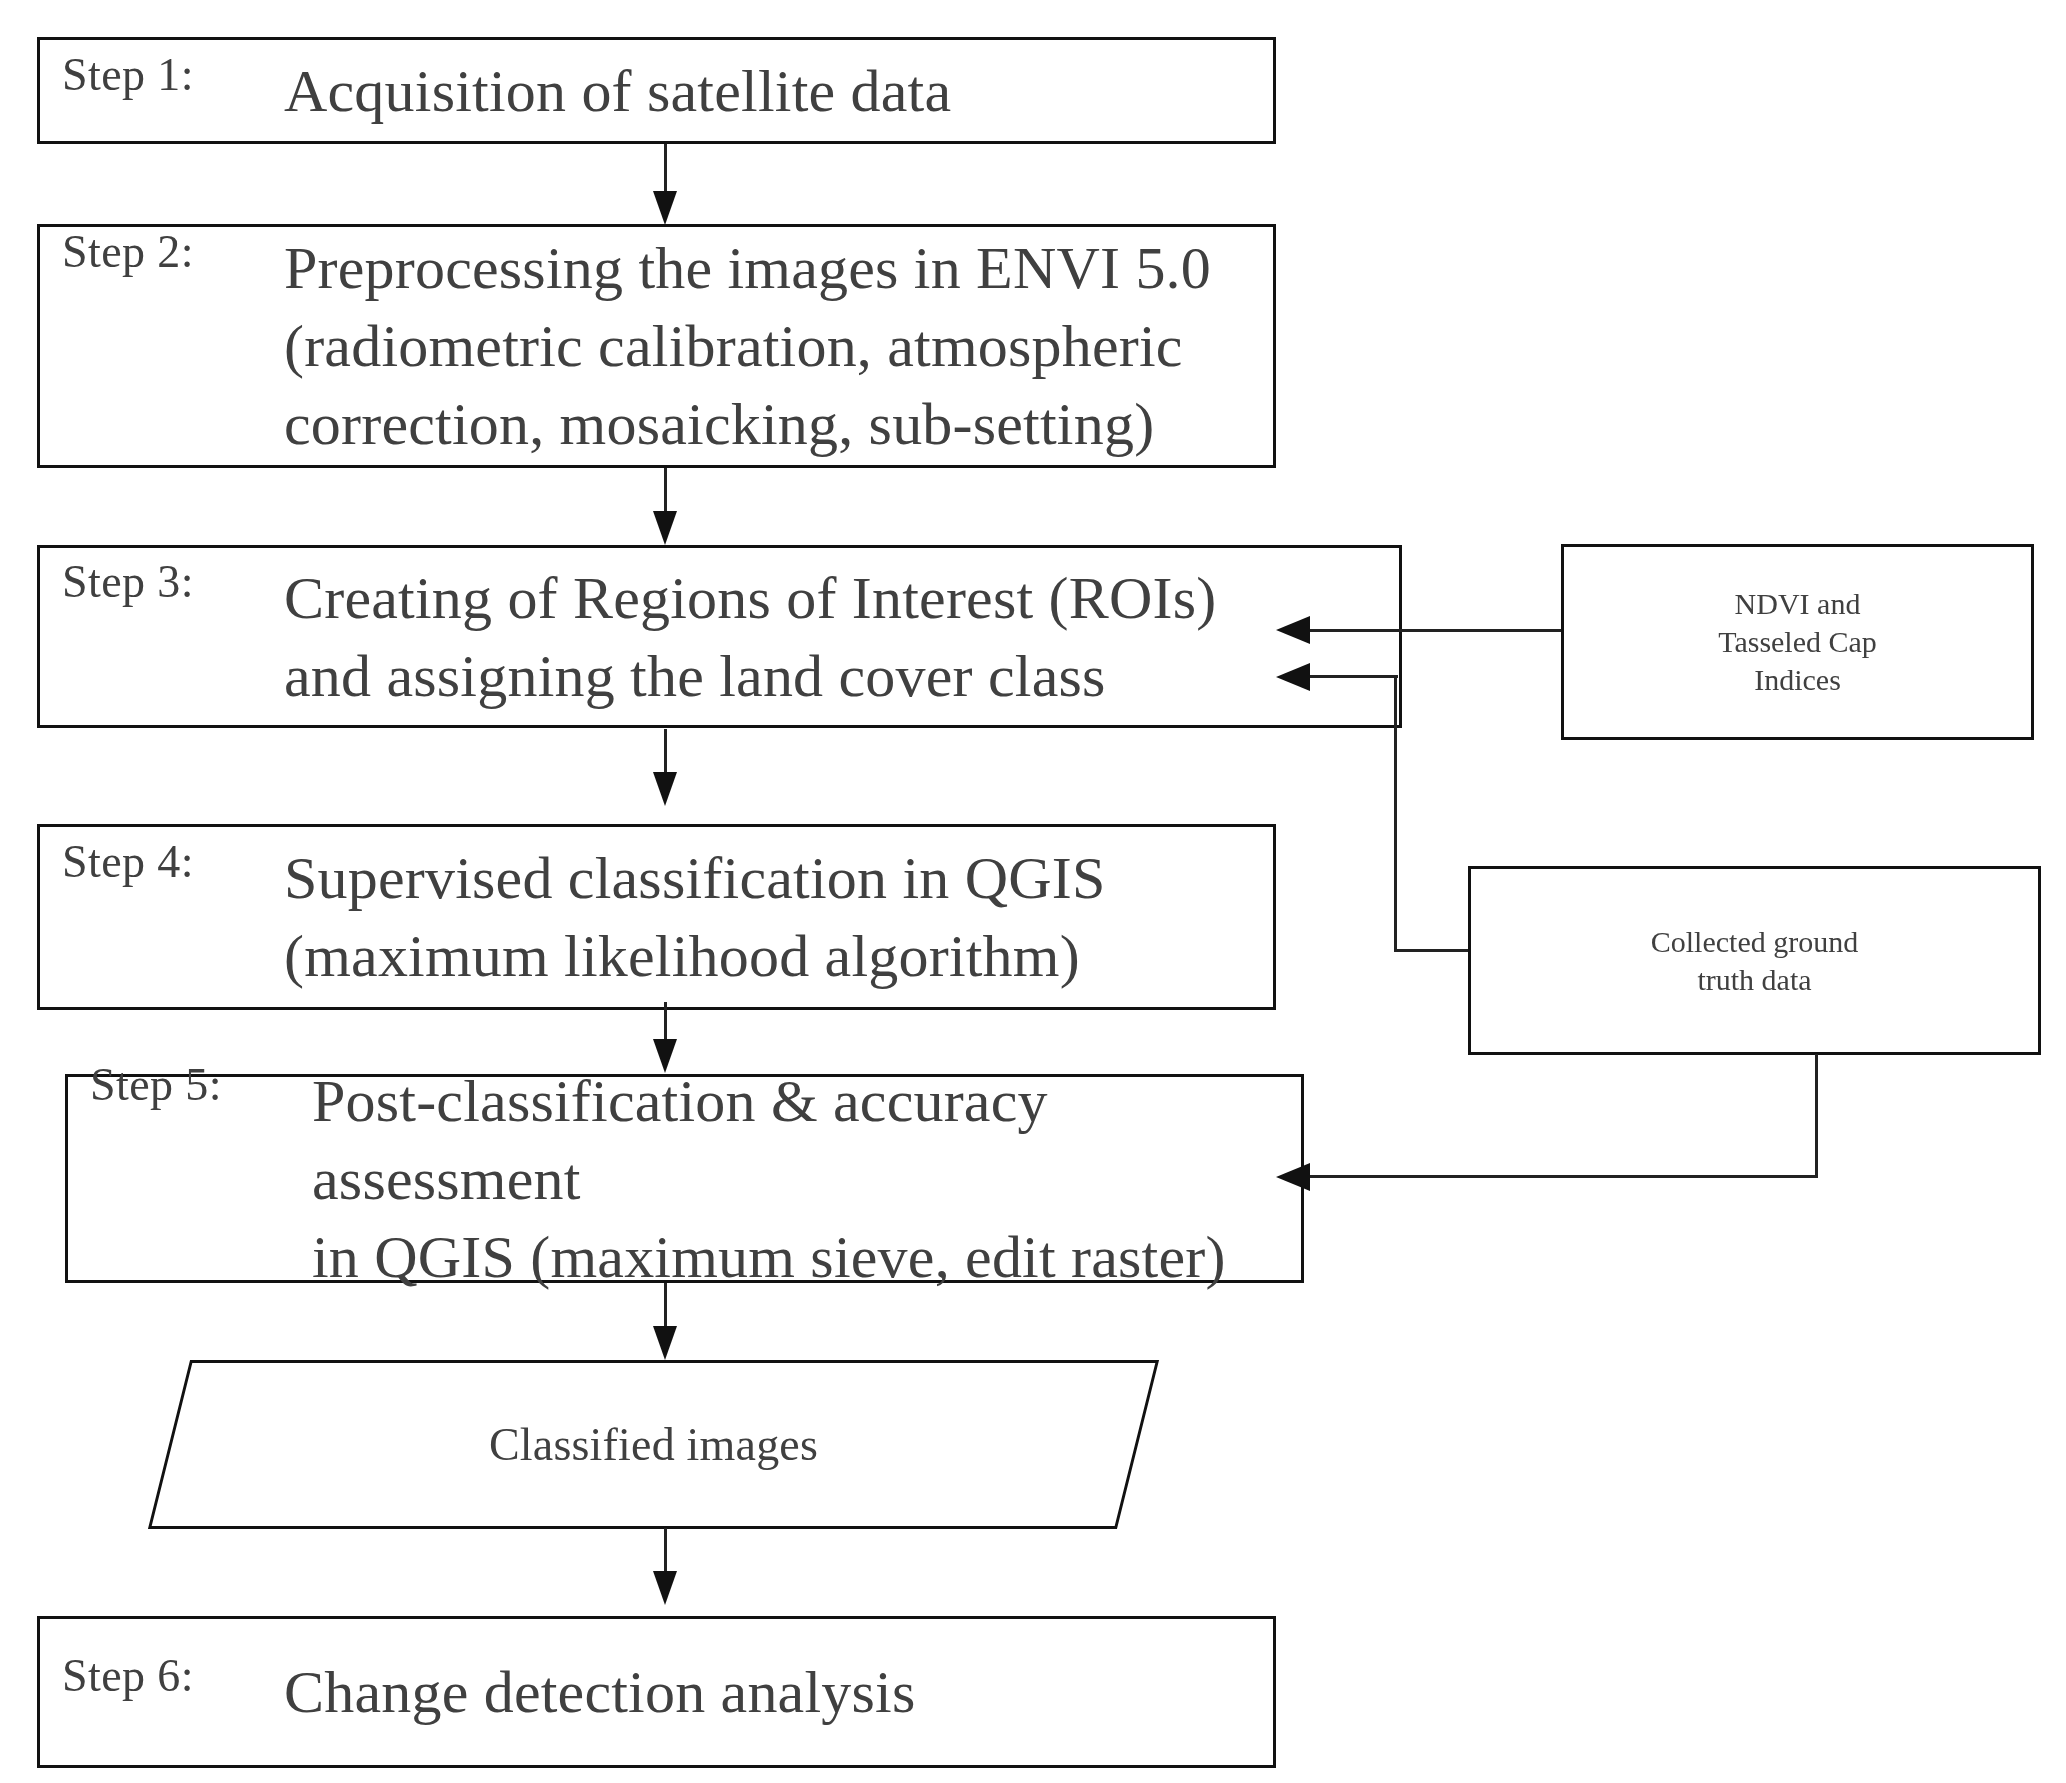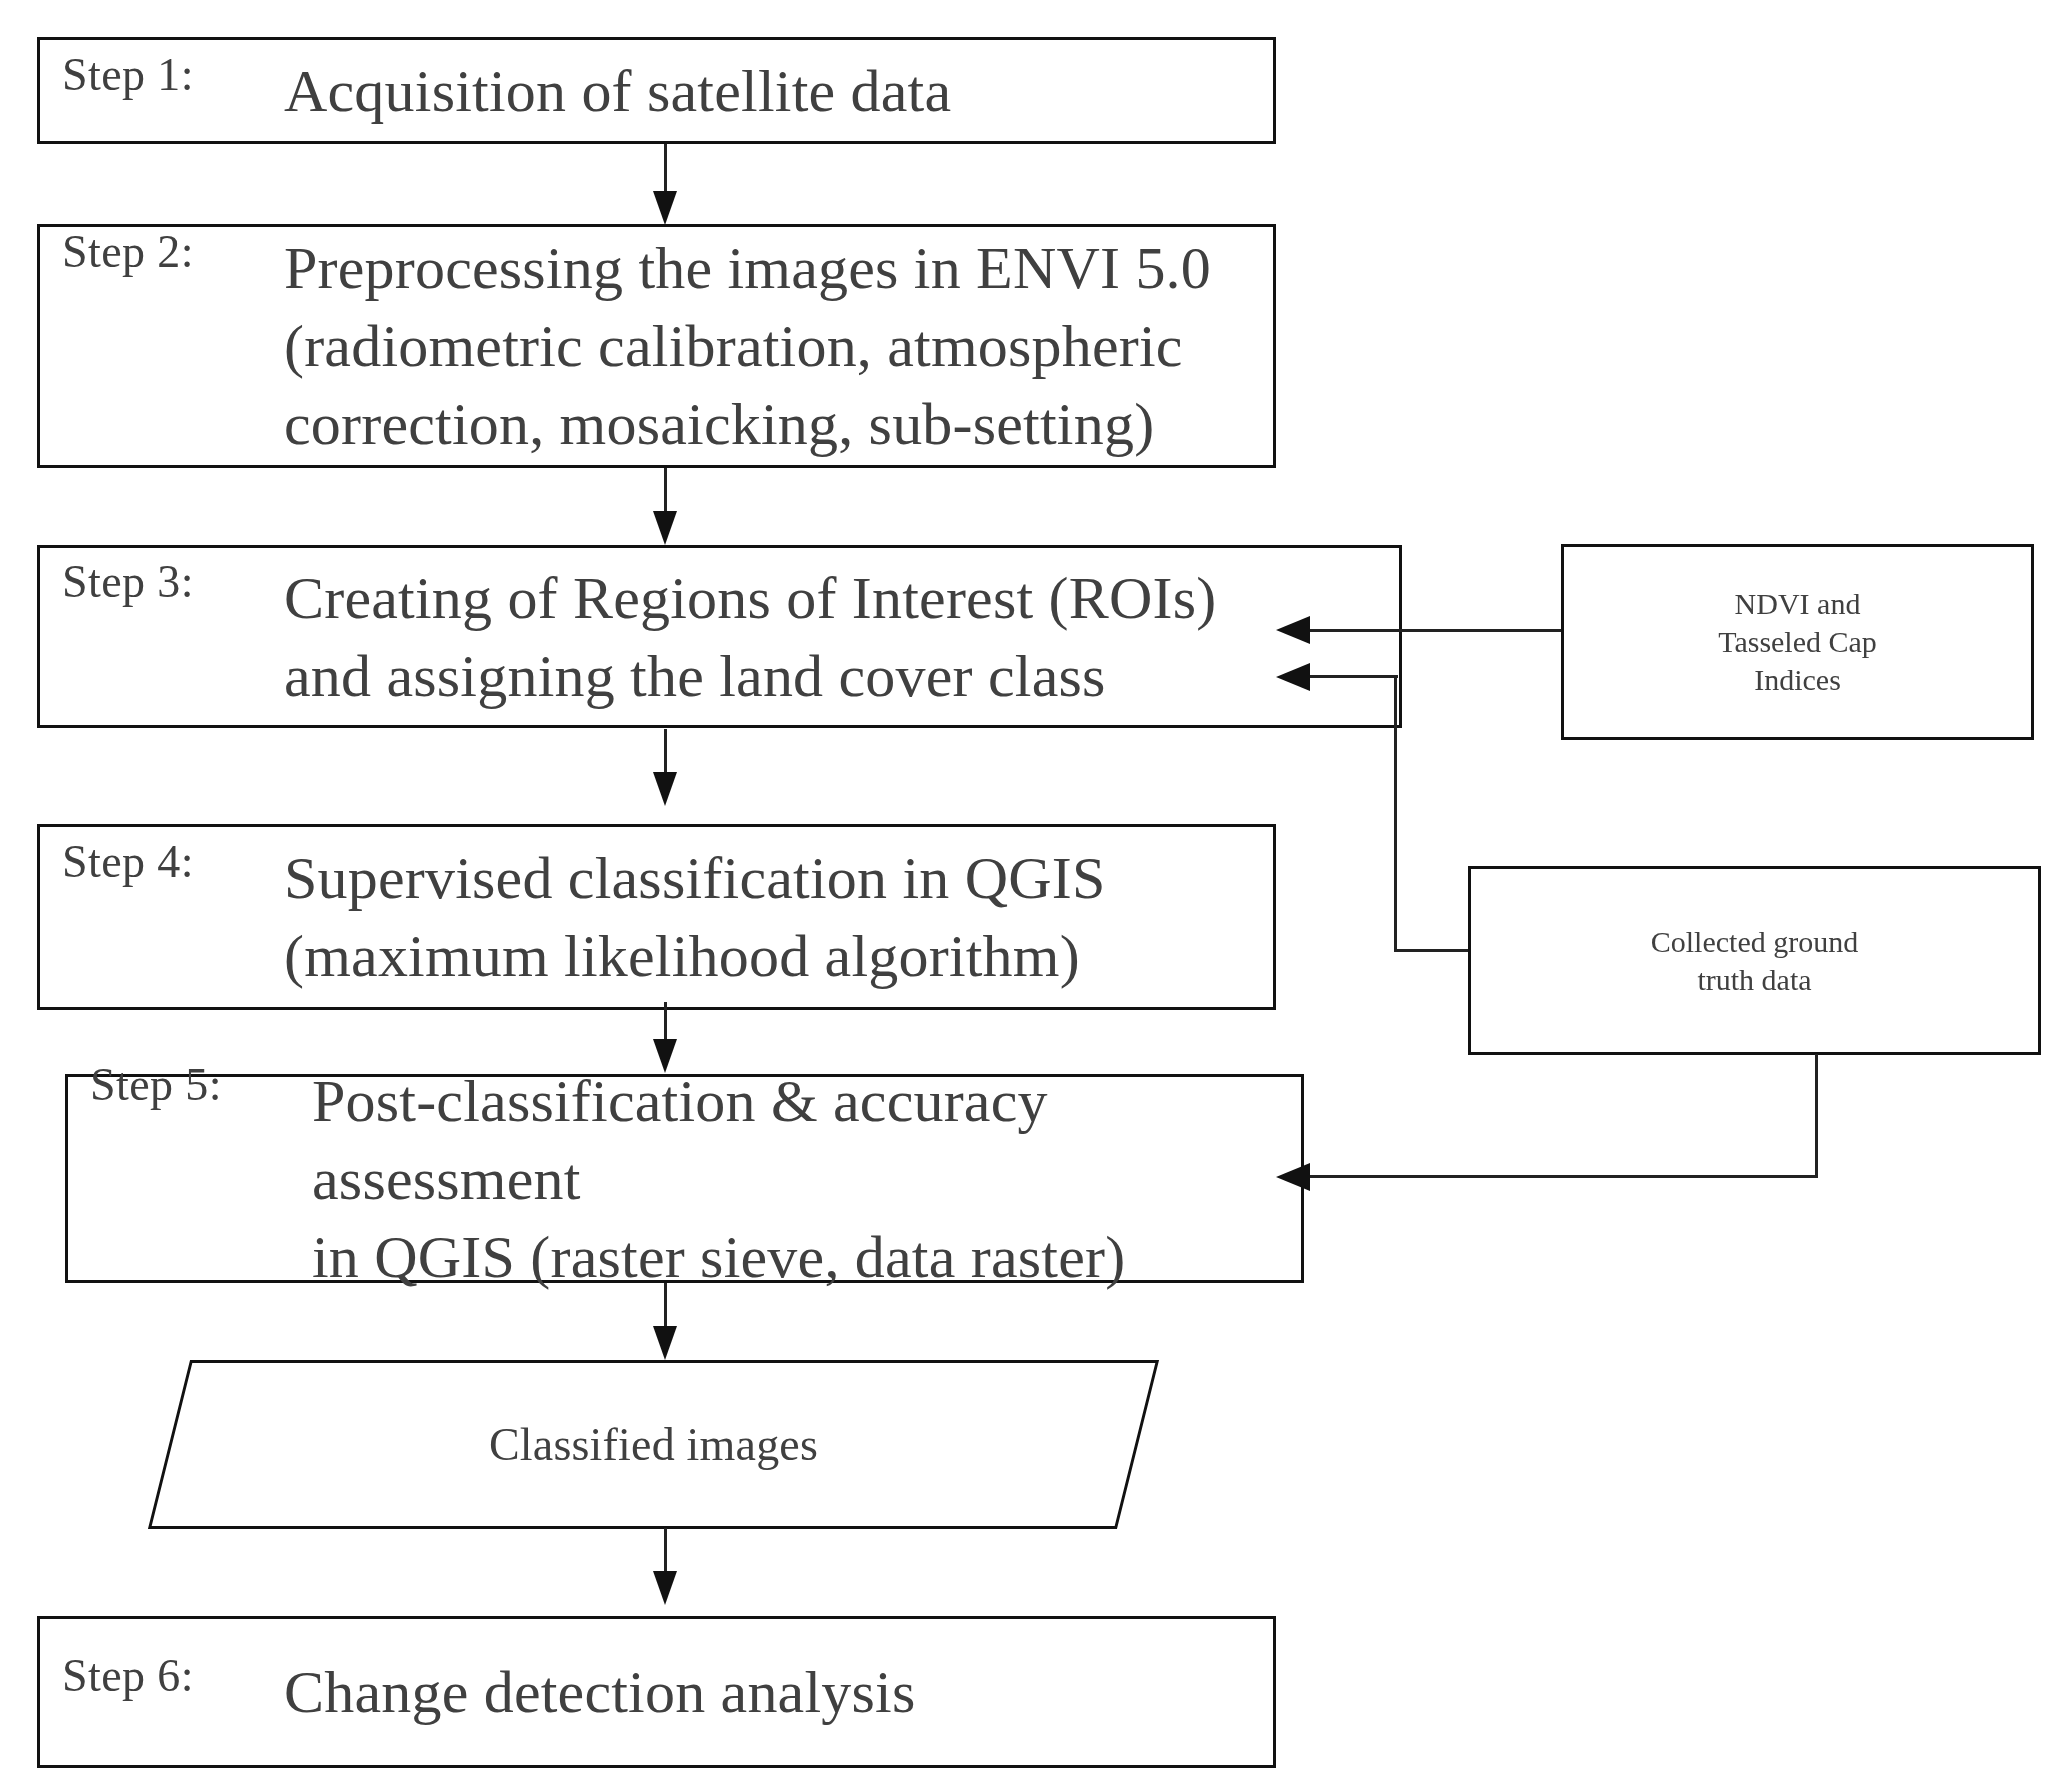--- a/index.html
+++ b/index.html
@@ -175,21 +175,21 @@
   </div>
 
   <div class="vline" style="left:664px; top:1002px; height:38px;"></div>
   <div class="arrow-down" style="left:653px; top:1039px;"></div>
 
   <div class="node" id="box-step5" style="left:37px; top:1074px; width:1239px; height:209px;margin-left:28px;">
     <div class="step-row">
       <div class="step-label">Step 5:</div>
       <div class="step-body">
         <div>Post-classification &amp; accuracy assessment</div>
-        <div>in QGIS (raster sieve, data raster)</div>
+        <div>in QGIS (maximum sieve, edit raster)</div>
       </div>
     </div>
   </div>
 
   <div class="vline" style="left:664px; top:1283px; height:44px;"></div>
   <div class="arrow-down" style="left:653px; top:1326px;"></div>
 
   <div id="parallelogram">
     <div class="para-shape"></div>
     <div class="para-text">Classified images</div>

